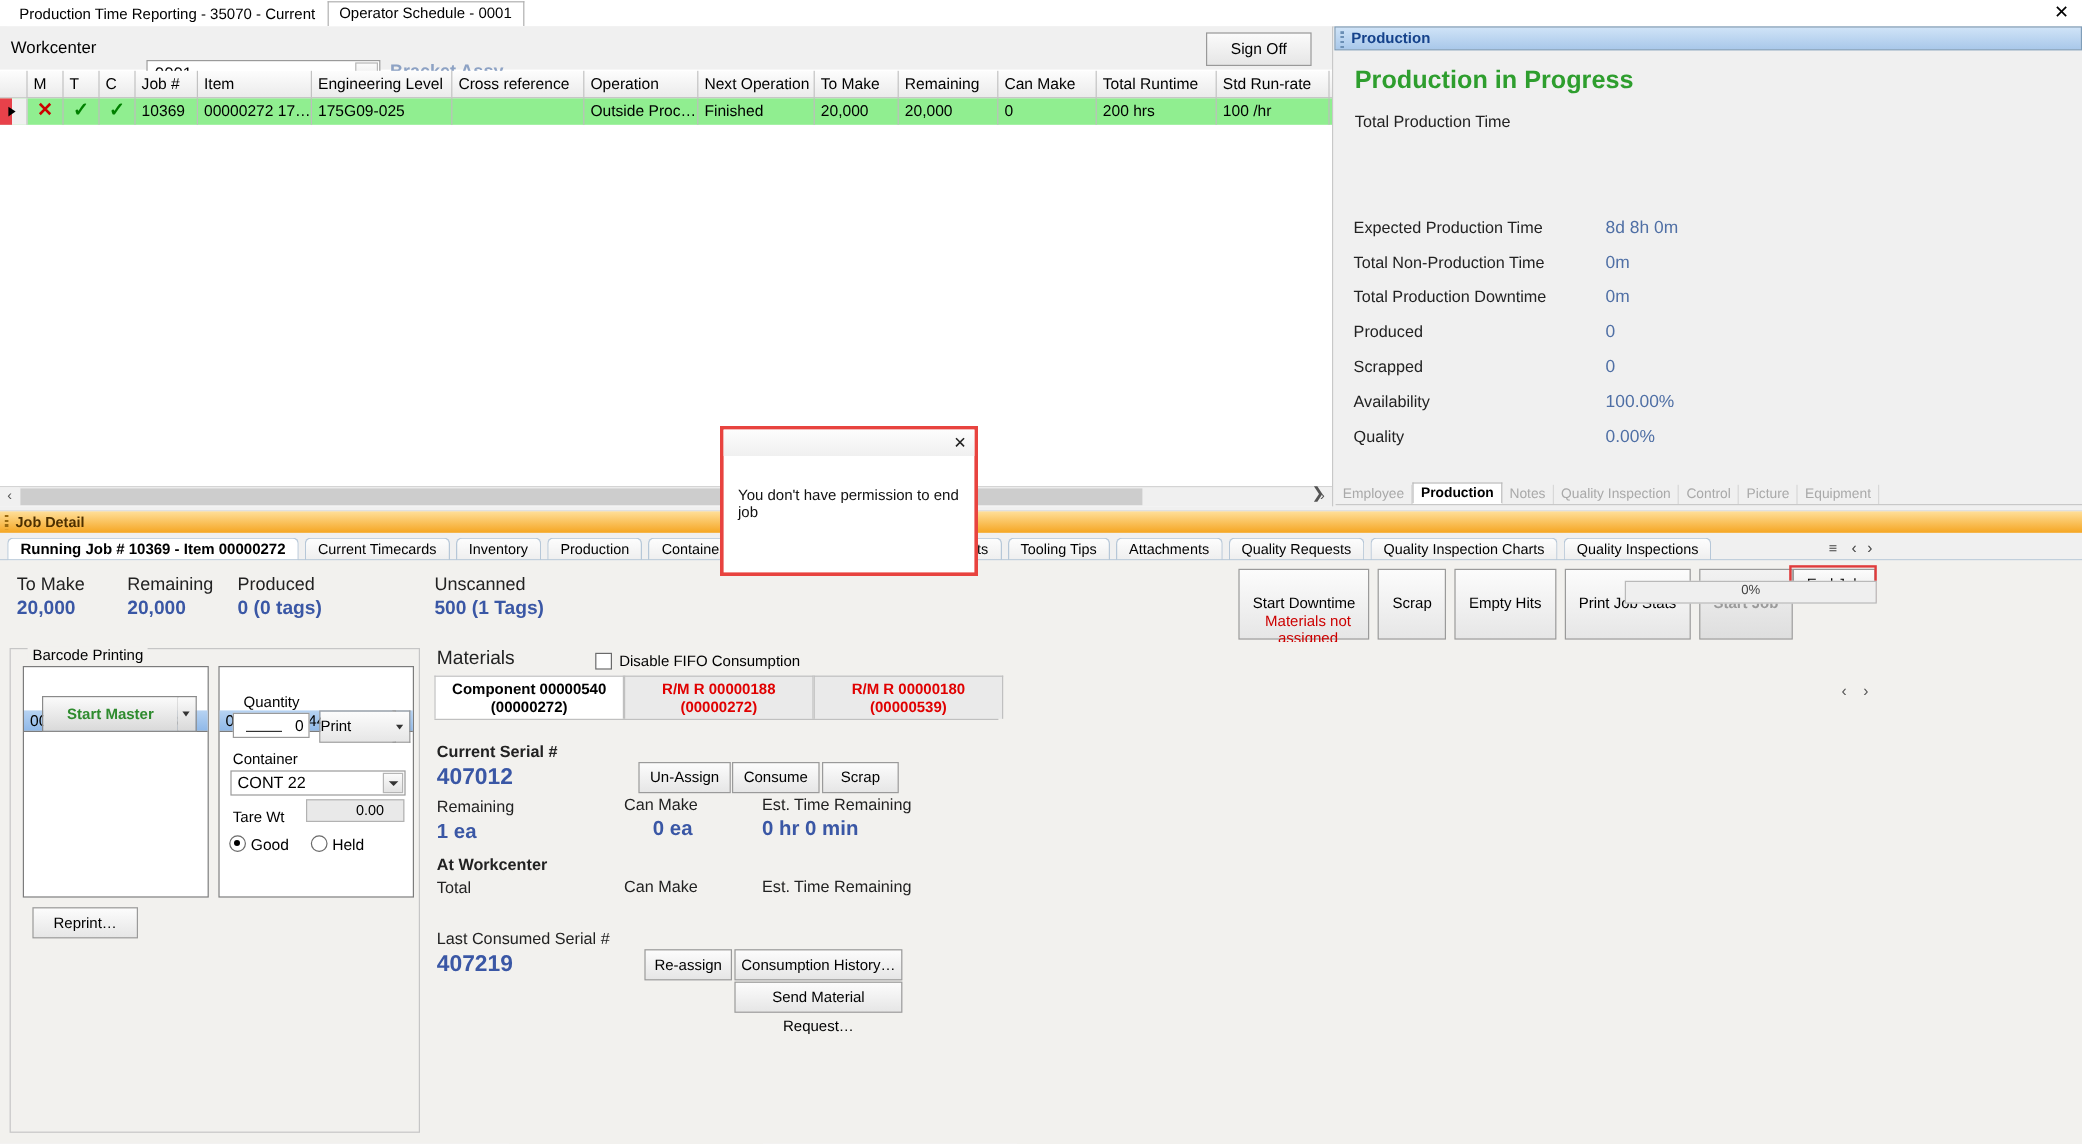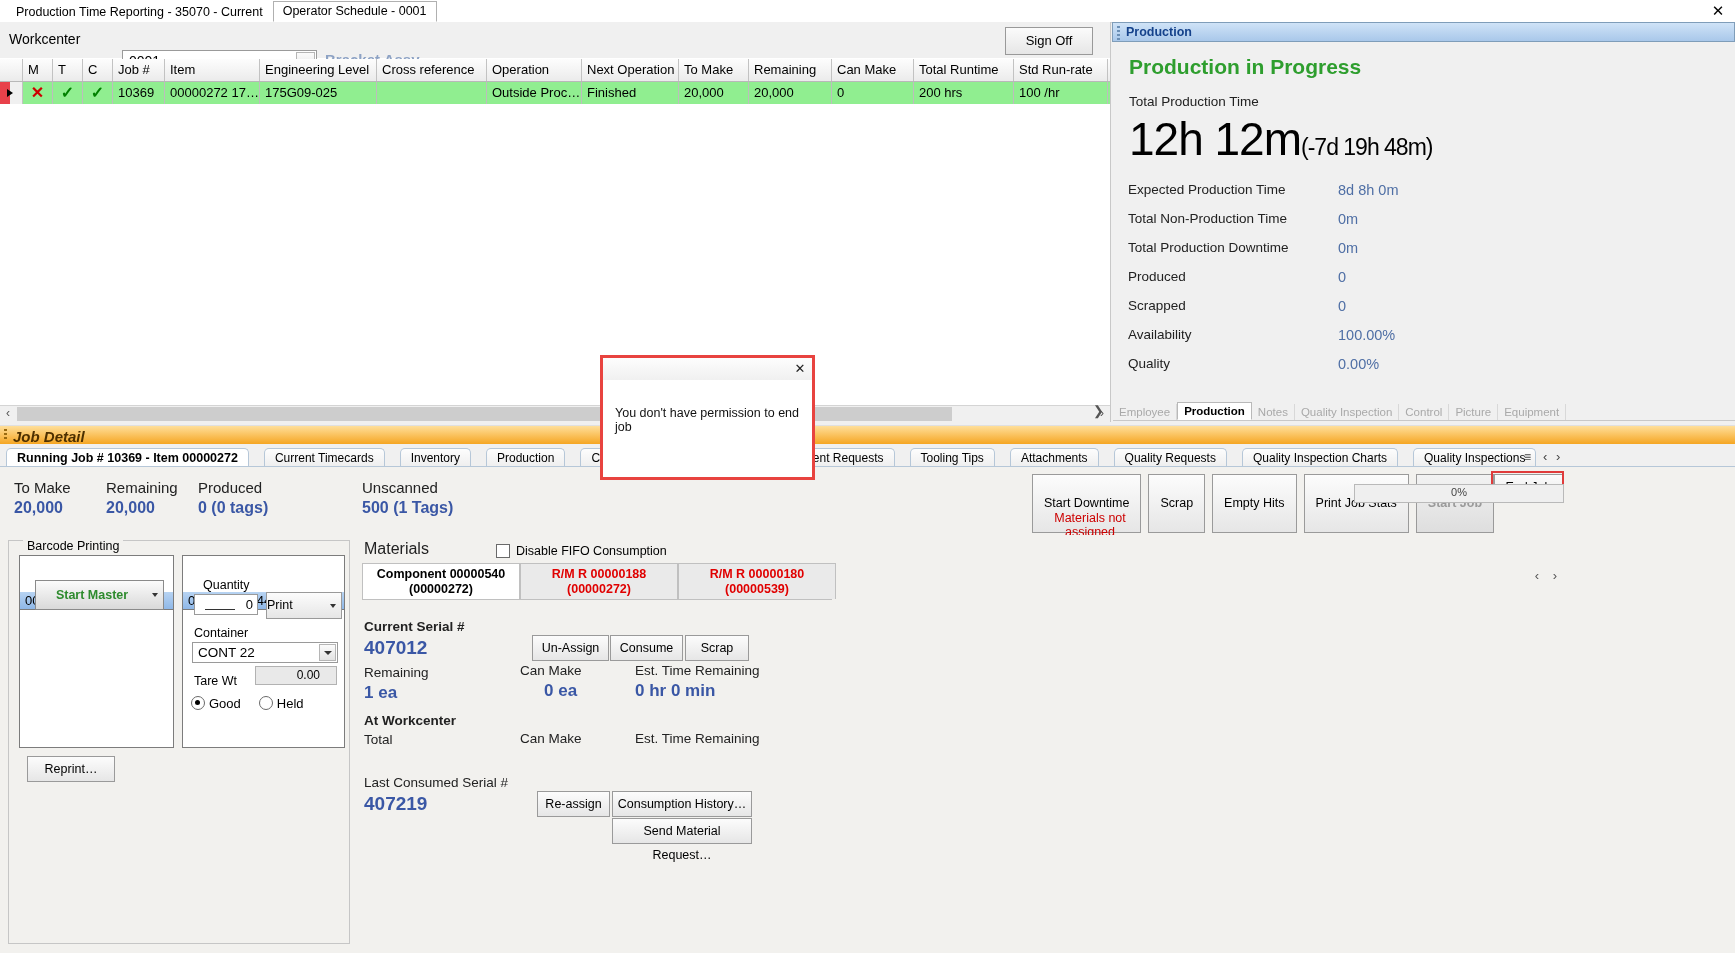--- a/index.html
+++ b/index.html
@@ -75,26 +75,26 @@
   .rtab{height:16px;line-height:16px;padding:0 6px;font-size:11.5px;color:#a9a9a9;border-right:1px solid #d8d8d8;
      white-space:nowrap;cursor:pointer;}
   .rtab.active{color:#000;font-weight:bold;background:#fff;border:1px solid #b9b9b9;border-bottom:1px solid #fff;}
   .rp-arrow{position:absolute;left:1093px;top:403px;font-size:13px;color:#555;cursor:pointer;}
 
   
   .jd-band{position:absolute;left:0;top:425px;width:1735px;height:18px;
      background:linear-gradient(#ffdf9a,#f5a623);border-top:1px solid #e0e0e0;}
   .jd-band .dots{position:absolute;left:4px;top:3px;width:3px;height:12px;
      background:repeating-linear-gradient(#9a6a10 0 2px,transparent 2px 4px);}
-  .jd-band .t{position:absolute;left:13px;top:2px;font-size:15px;font-weight:bold;color:#4d3000;font-style:italic;}
+  .jd-band .t{position:absolute;left:13px;top:2px;font-size:12px;font-weight:bold;color:#4d3000;}
 
   
   .jd-tabs{position:absolute;left:0;top:447px;width:1735px;height:20px;display:flex;align-items:flex-end;padding-left:6px;box-sizing:border-box;}
   .jtab{height:18px;line-height:18px;padding:0 10px;font-size:12px;color:#000;background:linear-gradient(#fdfdfd,#eeeeee);
-     border:1px solid #b6c7d8;border-bottom:none;border-radius:5px 5px 0 0;margin-right:15px;white-space:nowrap;cursor:pointer;}
+     border:1px solid #b6c7d8;border-bottom:none;border-radius:5px 5px 0 0;margin-right:5px;white-space:nowrap;cursor:pointer;}
   .jtab.active{background:#ffffff;font-weight:bold;font-size:12.5px;border-color:#b6c7d8;}
   .jd-underline{position:absolute;left:0;top:466px;width:1735px;height:1px;background:#b6c7d8;}
 
   
   .summary{position:absolute;left:0;top:467px;width:1735px;height:68px;background:#f2f1ee;}
   .sm-item{position:absolute;}
   .sm-k{font-size:15px;color:#222;}
   .sm-v{font-size:16px;font-weight:bold;color:#3a57a5;margin-top:3px;}
   .btnrow{position:absolute;left:1032px;top:474px;display:flex;gap:7px;}
   .gbtn{height:25px;line-height:25px;padding:16px 11px;font-size:12.5px;background:linear-gradient(#fcfcfc,#e6e6e6);
@@ -244,23 +244,20 @@
 
   <div class="signoff">Sign Off</div>
 
   <div class="rightpane">
     <div class="rp-header">
       <div class="dots"></div>
       <div class="t">Production</div>
     </div>
     <div class="rp-title">Production in Progress</div>
     <div class="rp-sub">Total Production Time</div>
-    <div class="rp-big">
-      <span>12h 12m</span><span class="delta">(-7d 19h 48m)</span>
-    </div>
     <div class="rp-rows">
       <div class="rp-row">
           <div class="rp-k">Expected Production Time</div>
           <div class="rp-v">8d 8h 0m</div>
         </div>
       <div class="rp-row">
           <div class="rp-k">Total Non-Production Time</div>
           <div class="rp-v">0m</div>
         </div>
       <div class="rp-row">

